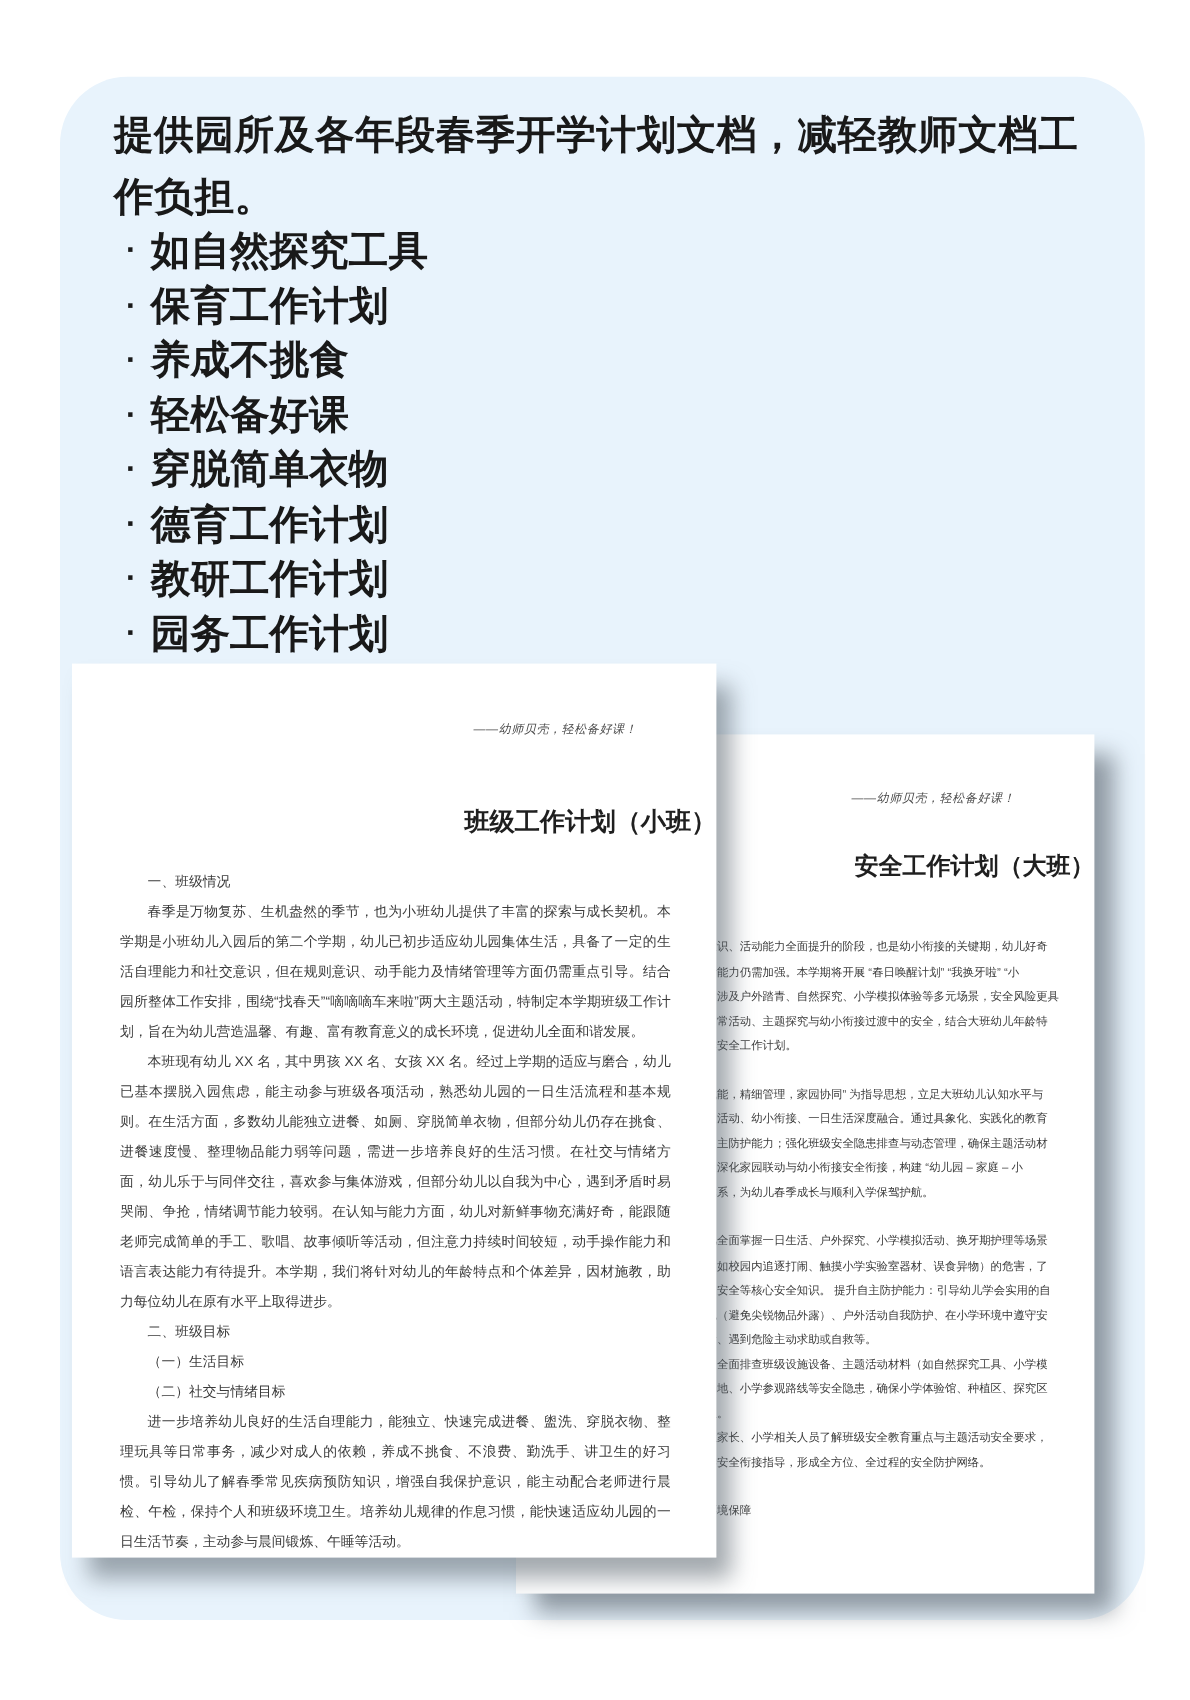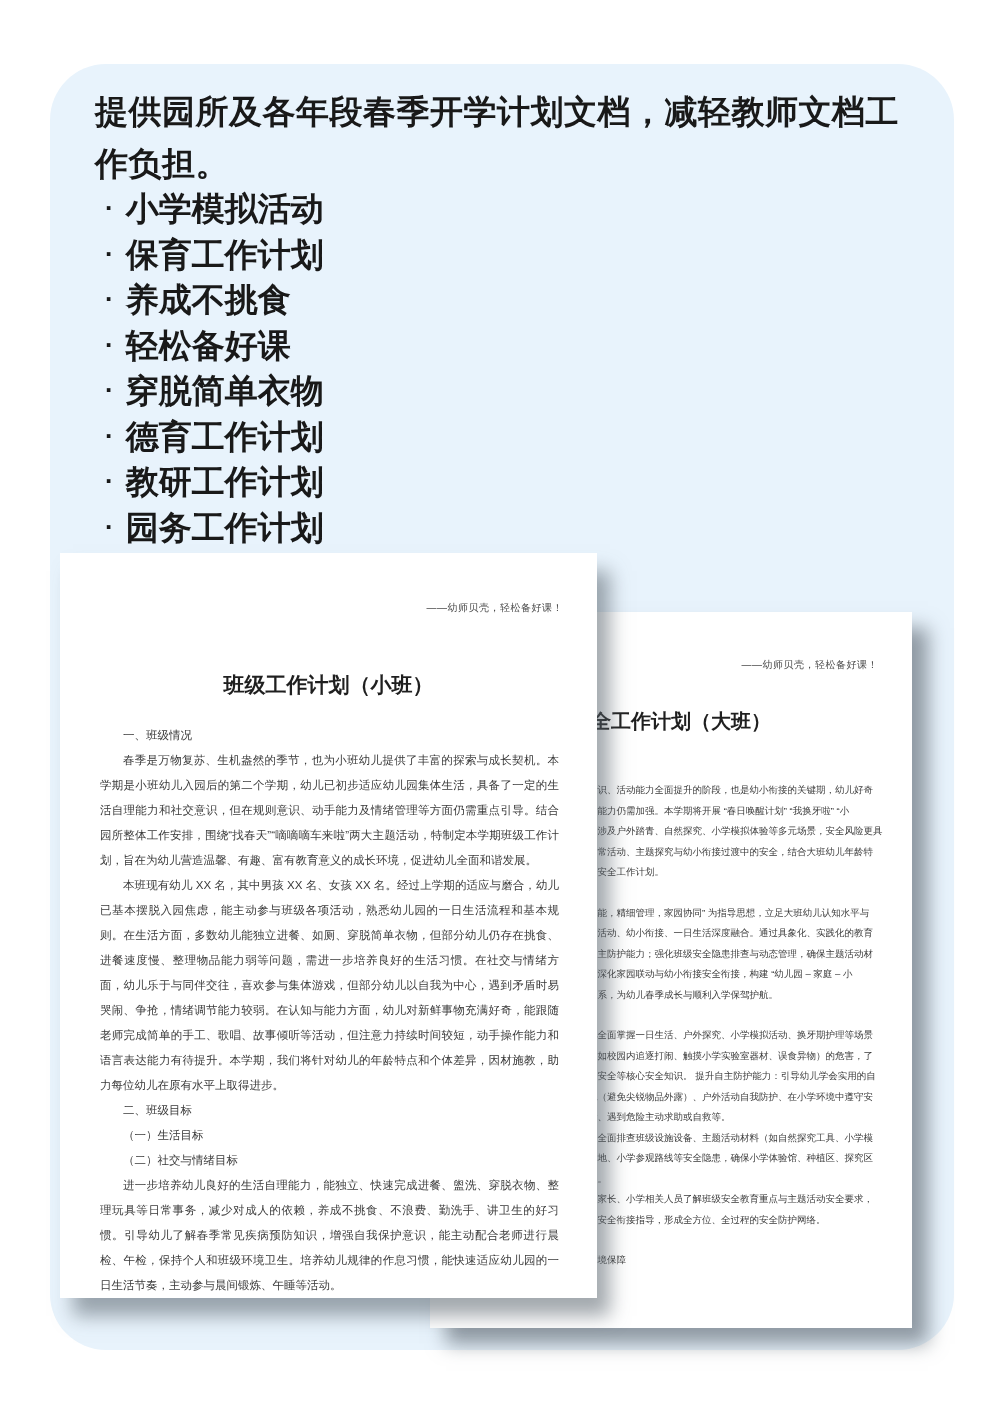--- a/index.html
+++ b/index.html
@@ -37,29 +37,29 @@
     left:430px; top:612px; width:482px; height:716px;
     box-shadow:16px 16px 18px rgba(88,98,108,0.62);
     z-index:1;
   }
   .doc-front {
     left:60px; top:553px; width:537px; height:745px;
     box-shadow:13px 18px 18px rgba(88,98,108,0.55);
     z-index:2;
   }
   .tagline {
-    position:absolute; right:34px; font-size:10px; color:#4a4a4a;
-    letter-spacing:0.5px; white-space:nowrap;
+    position:absolute; right:66px; font-size:10px; color:#4a4a4a;
+    letter-spacing:0.5px; white-space:nowrap;font-style:italic;
   }
   .doc-front .tagline { top:48px; }
   .doc-back  .tagline { top:46px; }
 
   .doc-title {
     position:absolute; left:0; width:100%; margin:0;
-    text-align:center; font-weight:700; color:#1f1f1f;
+    text-align:right; font-weight:700; color:#1f1f1f;
   }
   .doc-front .doc-title { top:118px; font-size:21px; }
   .doc-back  .doc-title { top:96px;  font-size:20px; }
 
   .doc-body {
     position:absolute; left:40px; right:38px; top:170px;
   }
   .doc-p {
     margin:0; font-size:11.5px; line-height:25px; color:#3a3a3a;
     text-align:justify; text-indent:2em;
@@ -78,21 +78,21 @@
 <body>
 
 <div class="canvas" style="background: rgb(255, 255, 255);">
 
   <section class="card" style="background: rgb(232, 243, 252);">
     <h1 class="heading">提供园所及各年段春季开学计划文档，减轻教师文档工作负担。</h1>
     <ul class="plans">
 
         <li class="plan">
           <span class="bullet">·</span>
-          <span class="plan-label">小学模拟活动</span>
+          <span class="plan-label">如自然探究工具</span>
         </li>
 
         <li class="plan">
           <span class="bullet">·</span>
           <span class="plan-label">保育工作计划</span>
         </li>
 
         <li class="plan">
           <span class="bullet">·</span>
           <span class="plan-label">养成不挑食</span>

